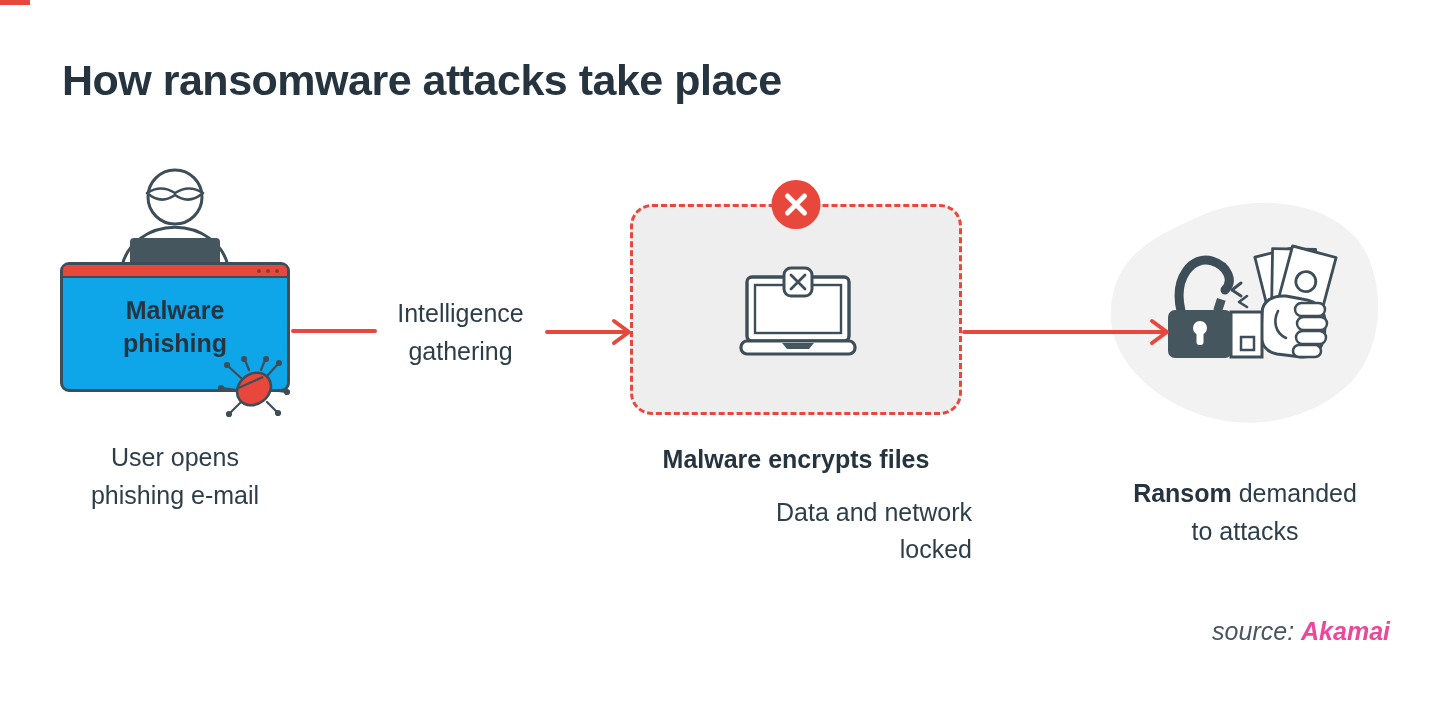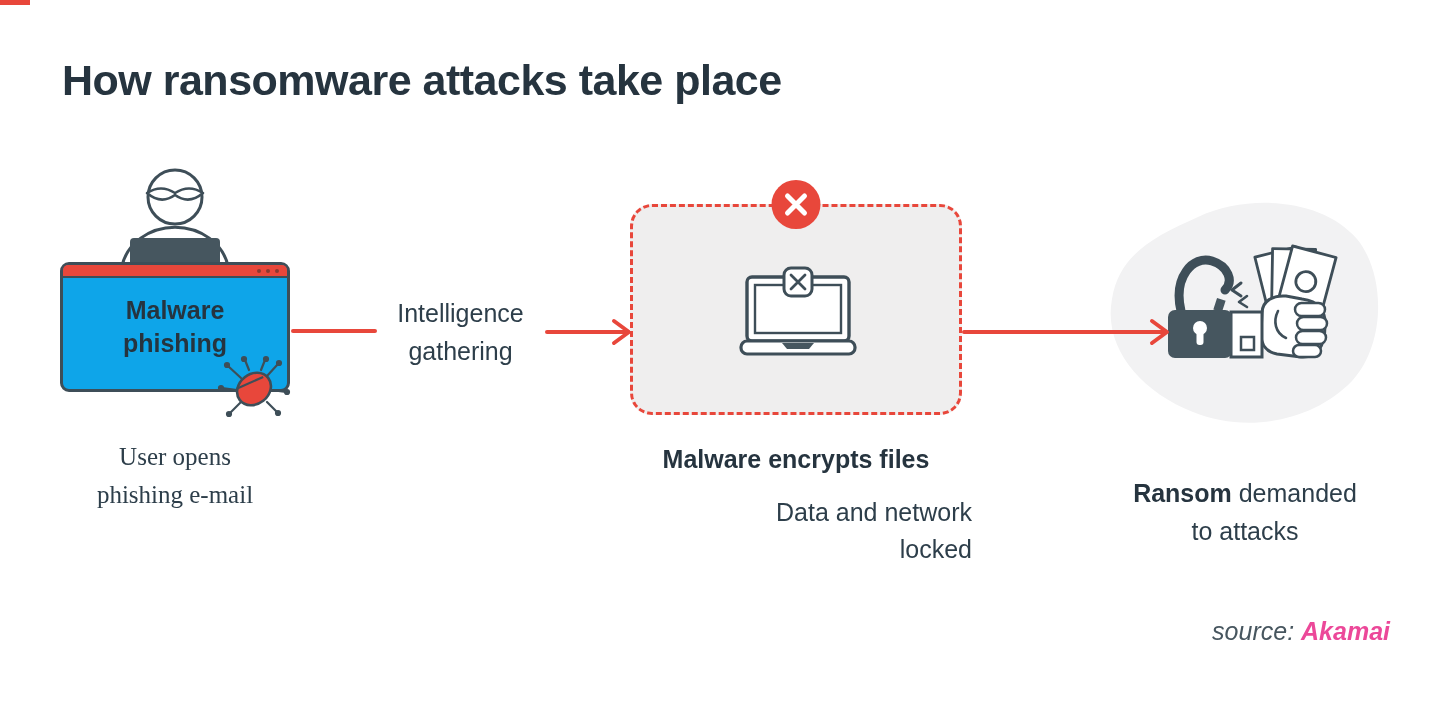--- a/index.html
+++ b/index.html
@@ -99,21 +99,21 @@
         <circle cx="29" cy="7" r="2" fill="#3E4E58"></circle>
       <line x1="46" y1="18" x2="50" y2="8"></line>
         <circle cx="51" cy="7" r="2" fill="#3E4E58"></circle>
     </g>
     <g transform="rotate(-38 39 37)">
       <ellipse cx="39" cy="37" rx="18" ry="15" fill="#E8473B" stroke="#3E4E58" stroke-width="2.6"></ellipse>
       <line x1="25" y1="29" x2="54" y2="30" stroke="#3E4E58" stroke-width="2.2" transform="rotate(12 39 30)"></line>
     </g>
   </svg>
 
-  <div class="caption" style="left:25px; top:438px; width:300px;font-family:Liberation Serif, serif;">
+  <div class="caption" style="left:25px; top:438px; width:300px;">
     <div>User opens</div>
     <div>phishing e-mail</div>
   </div>
 
   <svg style="left:290px; top:325px;" width="90" height="12" viewBox="0 0 90 12">
     <line x1="3" y1="6" x2="85" y2="6" stroke="#E8473B" stroke-width="4" stroke-linecap="round"></line>
   </svg>
   <div class="connector-label">
     <div>Intelligence</div>
     <div>gathering</div>

